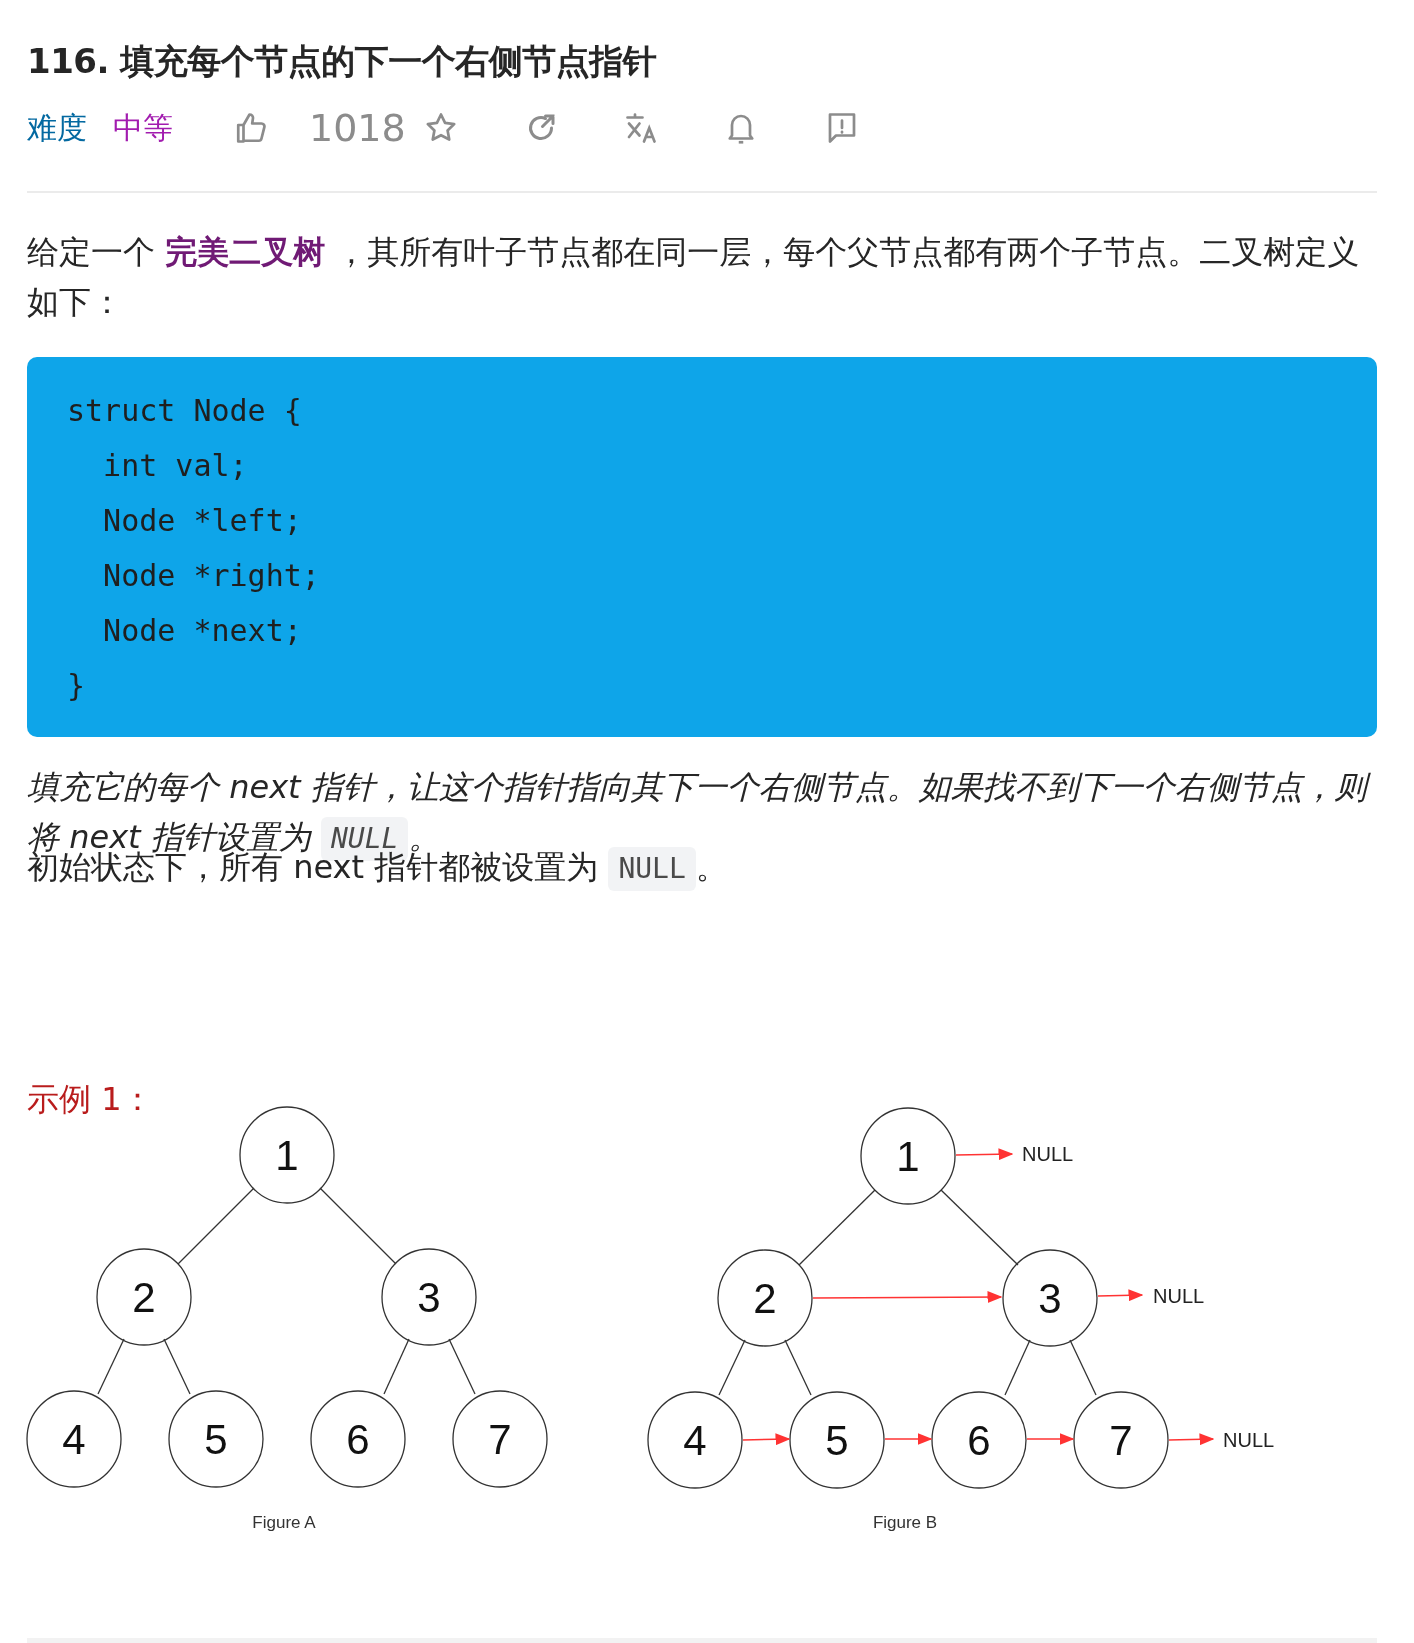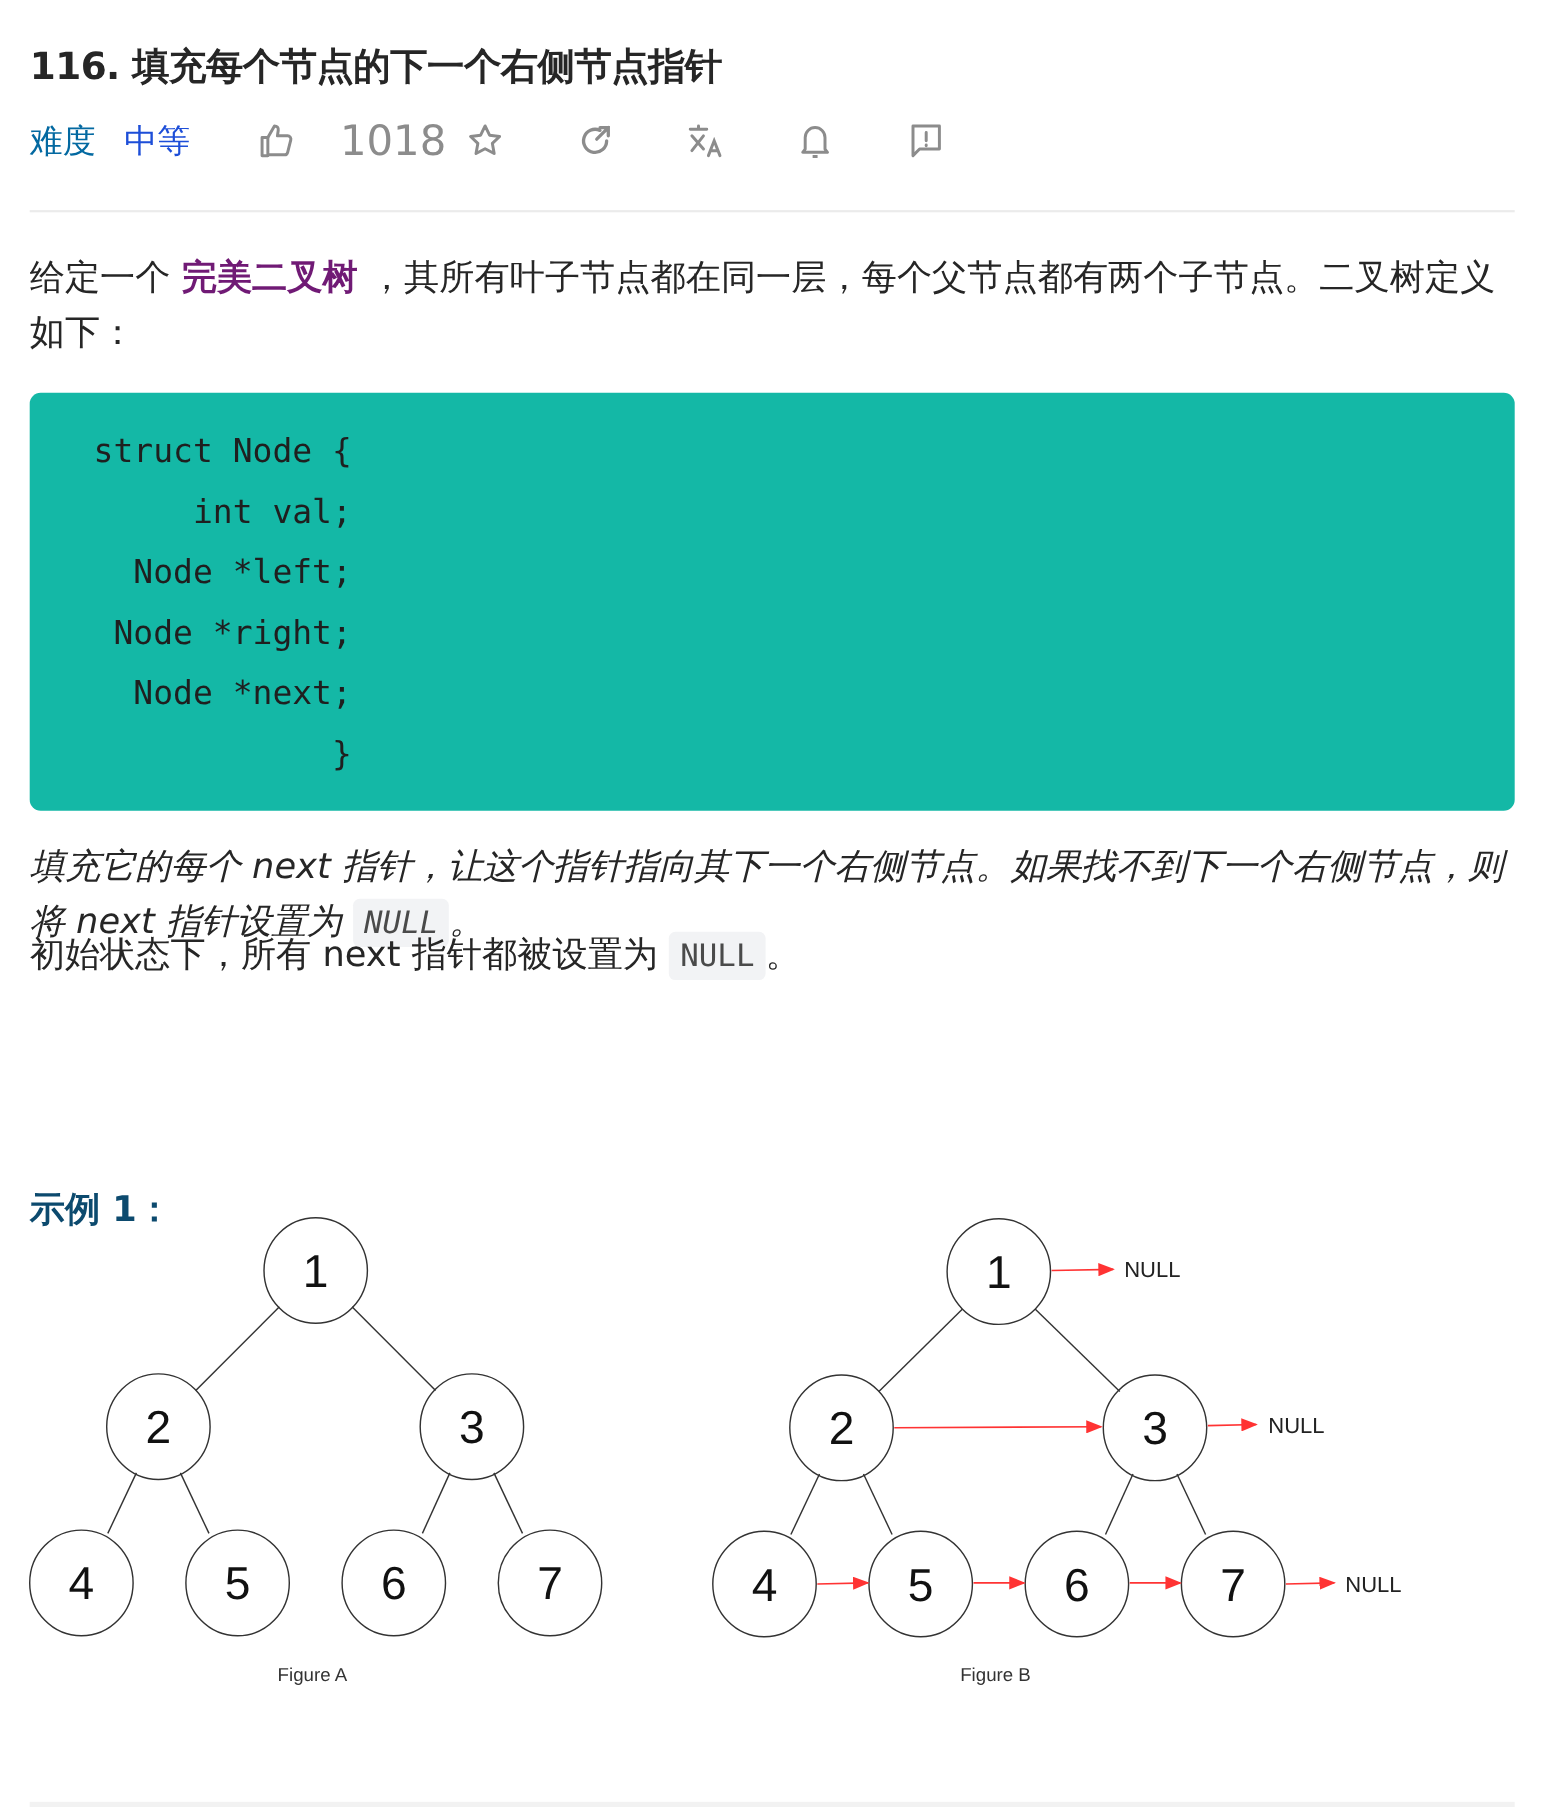--- a/index.html
+++ b/index.html
@@ -11,51 +11,51 @@
   .title {
     position: absolute; left: 27px; top: 36px;
     font-size: 34px; line-height: 50px; color: #262626; font-weight: 700;
     letter-spacing: -0.5px;
   }
   .meta {
     position: absolute; left: 27px; top: 104px; height: 48px;
     display: flex; align-items: center; font-size: 30px;
   }
   .meta .diff-label { color: #0369a1; }
-  .meta .diff-value { color: #1d4ed8; margin-left: 26px; text-align: right; }
+  .meta .diff-value { color: #a21caf; margin-left: 26px; text-align: right; }
   .icon-btn {
     position: absolute; top: 108px; width: 40px; height: 40px;
     display: flex; align-items: center; justify-content: center; cursor: pointer;
   }
   .icon-btn svg { width: 36px; height: 36px; }
   .like-count { position: absolute; left: 309px; top: 106px; font-size: 38px; color: #8c8c8c; line-height: 44px; }
   .divider { position: absolute; left: 27px; top: 191px; width: 1350px; height: 2px; background: #ebebeb; }
 
   .para {
     position: absolute; left: 27px; width: 1360px;
     font-size: 32px; line-height: 50px; color: #262626;
   }
   .para b { font-weight: 700; color: #701a75; }
   .code-inline {
     display: inline-block; background: #f2f3f5; border-radius: 6px;
     font-family: "DejaVu Sans Mono", "Liberation Mono", monospace;
     font-size: 28px; color: #4a4a4a; padding: 2px 10px; line-height: 40px;
   }
   .code-block {
     position: absolute; left: 27px; top: 357px; width: 1350px; height: 380px;
-    background: #14b8a6; border-radius: 10px; text-align: right;
+    background: #0ea5e9; border-radius: 10px;
   }
   .code-block pre {
     margin: 0; position: absolute; left: 40px; top: 26px;
     font-family: "DejaVu Sans Mono", "Liberation Mono", monospace;
     font-size: 30px; line-height: 55px; color: #1f1f1f;
   }
   .example-title {
     position: absolute; left: 27px; top: 1078px;
-    font-size: 32px; font-weight: 700; color: #0c4a6e;
+    font-size: 32px; font-weight: 400; color: #b91c1c;
   }
   .figure { position: absolute; top: 1150px; }
   .bottom-line { position: absolute; left: 27px; top: 1638px; width: 1350px; height: 5px; background: #f2f2f2; }
 </style>
 </head>
 <body>
 
 <div class="title">116. 填充每个节点的下一个右侧节点指针</div>
 
 <div class="meta">

